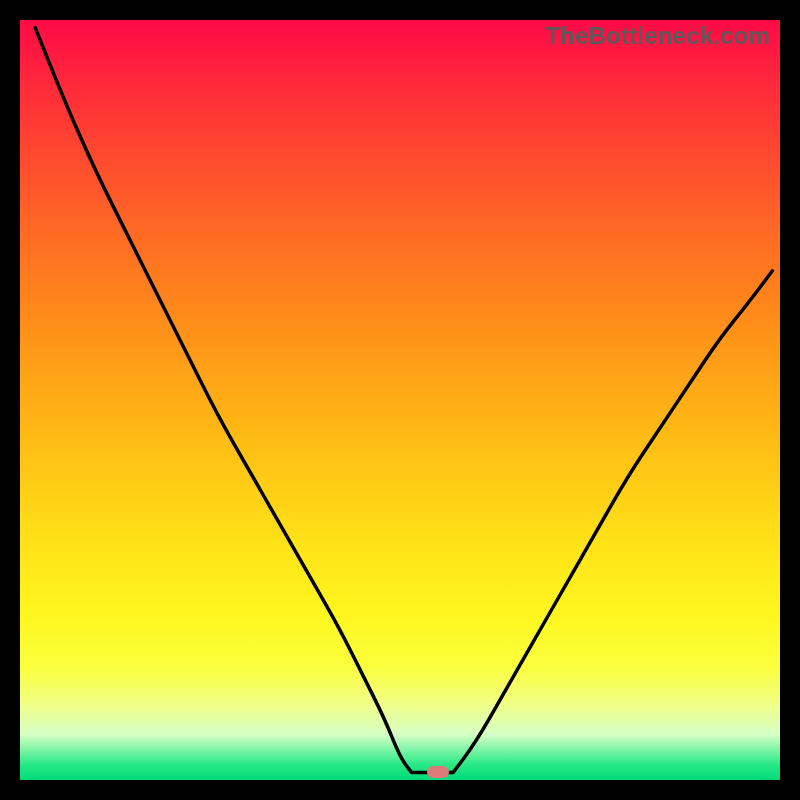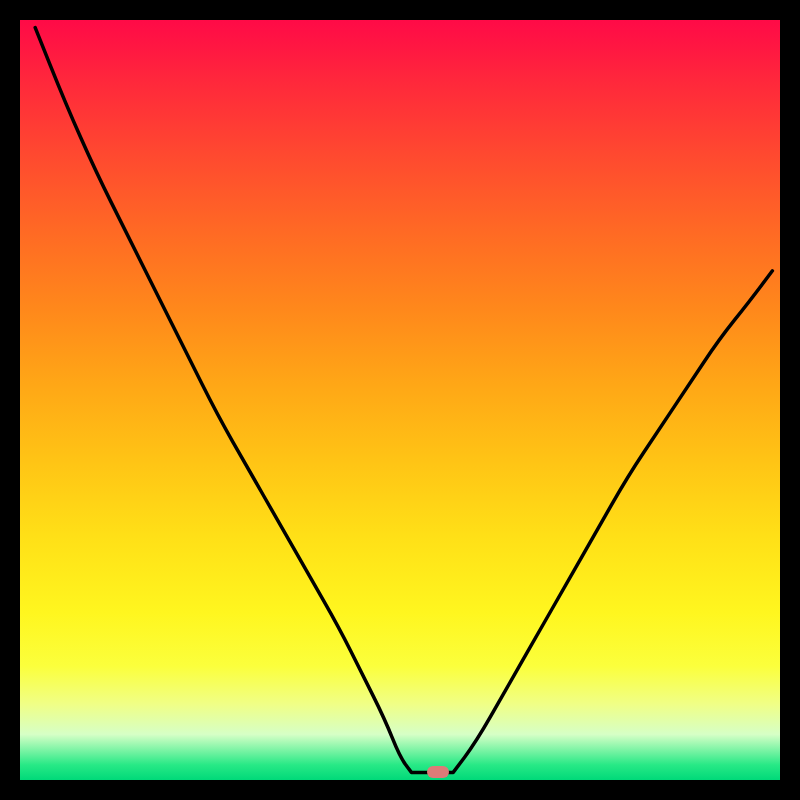--- a/index.html
+++ b/index.html
@@ -65,20 +65,21 @@
     background: #dd7b78;
     transform: translate(-50%, -50%);
   }
 </style>
 </head>
 <body>
 
 <div class="wrap">
   <div class="plot">
 
+    <div class="watermark">TheBottleneck.com</div>
 
     <svg class="curve" viewBox="0 0 760 760" preserveAspectRatio="none">
       <path id="curve-path" fill="none" stroke="#000000" stroke-width="3.5" stroke-linecap="round" stroke-linejoin="round" d="M 15.2 7.6 Q 15.2 7.6 30.4 45.6 Q 45.6 83.6 60.8 117.8 Q 76.0 152.0 91.2 182.4 Q 106.4 212.8 121.6 243.2 Q 136.8 273.6 152.0 304.0 Q 167.2 334.4 182.4 364.8 Q 197.6 395.2 212.8 421.8 Q 228.0 448.4 243.2 475.0 Q 258.4 501.6 273.6 528.2 Q 288.8 554.8 304.0 581.4 Q 319.2 608.0 330.6 630.8 Q 342.0 653.6 353.4 676.4 Q 364.8 699.2 372.4 718.2 Q 380.0 737.2 385.7 744.8 Q 391.4 752.4 391.4 752.4 Q 391.4 752.4 397.1 752.4 Q 402.8 752.4 410.4 752.4 Q 418.0 752.4 425.6 752.4 Q 433.2 752.4 433.2 752.4 Q 433.2 752.4 444.6 737.2 Q 456.0 722.0 471.2 695.4 Q 486.4 668.8 501.6 642.2 Q 516.8 615.6 532.0 589.0 Q 547.2 562.4 562.4 535.8 Q 577.6 509.2 592.8 482.6 Q 608.0 456.0 623.2 433.2 Q 638.4 410.4 653.6 387.6 Q 668.8 364.8 684.0 342.0 Q 699.2 319.2 714.4 300.2 Q 729.6 281.2 741.0 266.0 L 752.4 250.8"></path>
     </svg>
 
     <div id="marker" class="marker" style="left: 418px; top: 752.4px; background: rgb(221, 123, 120);"></div>
 
   </div>
 </div>
 

